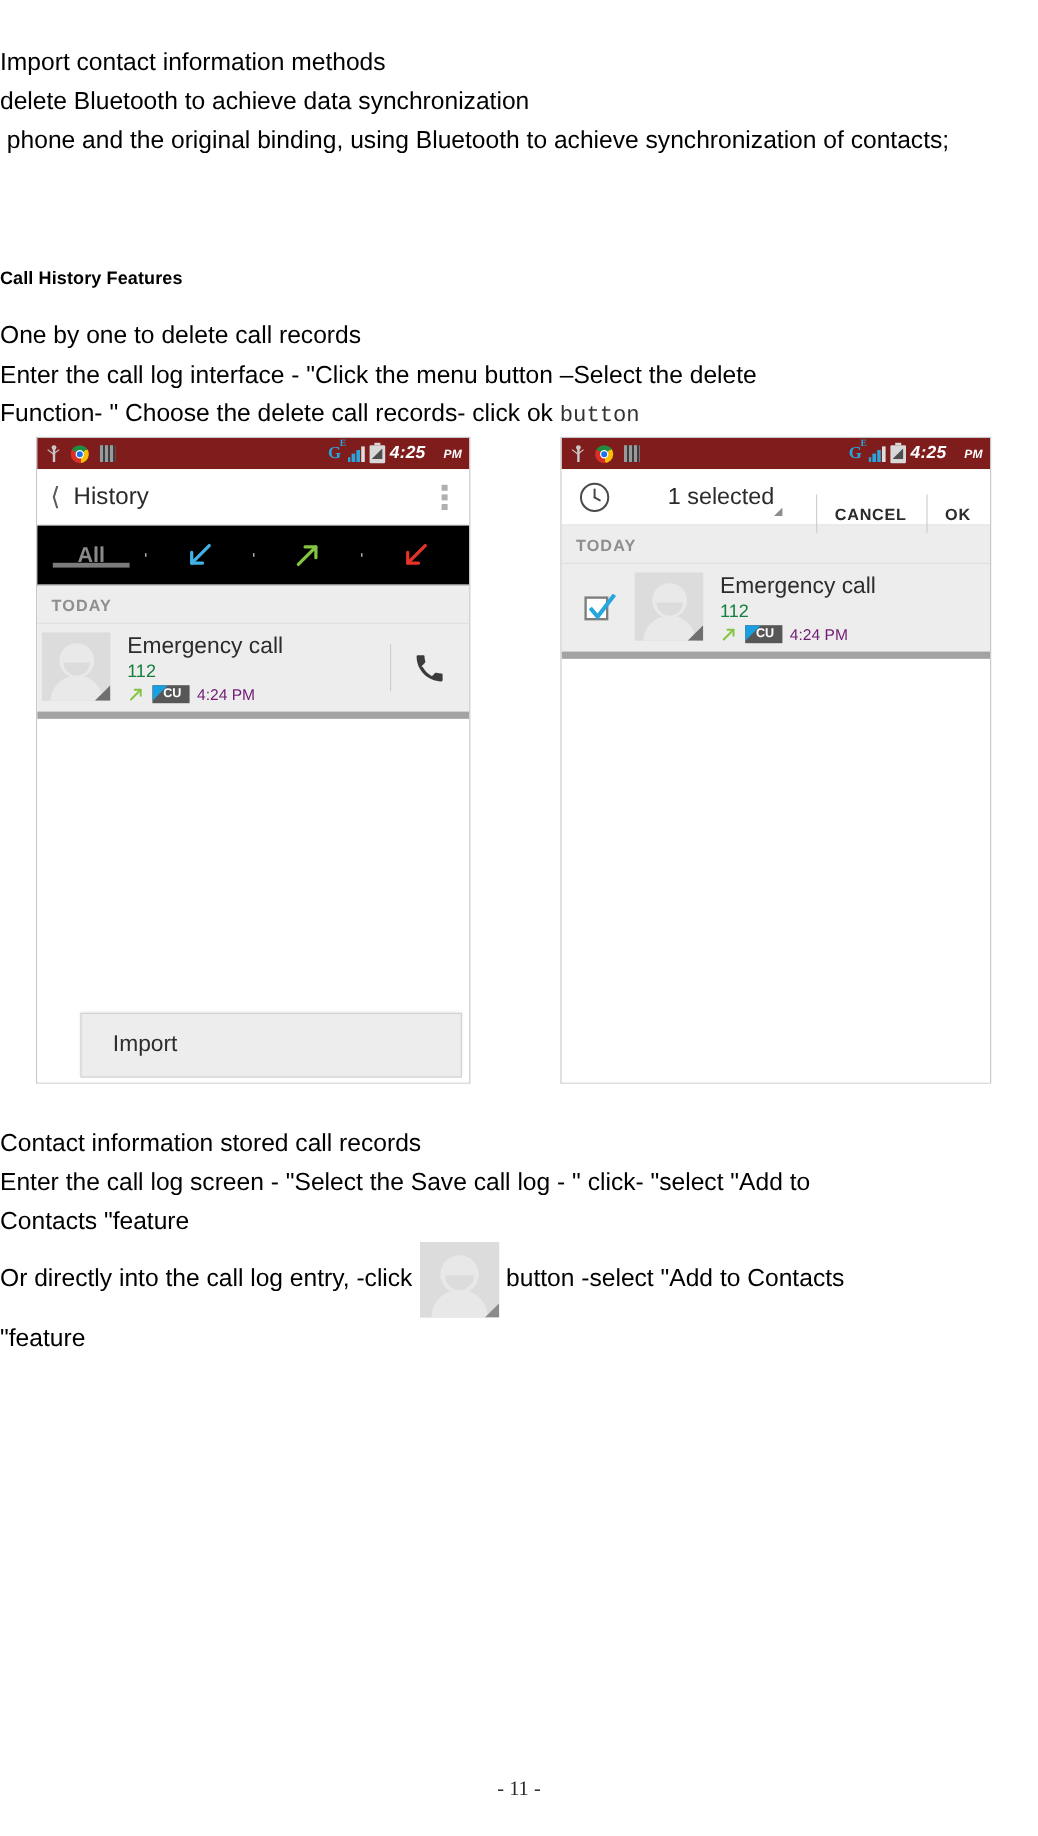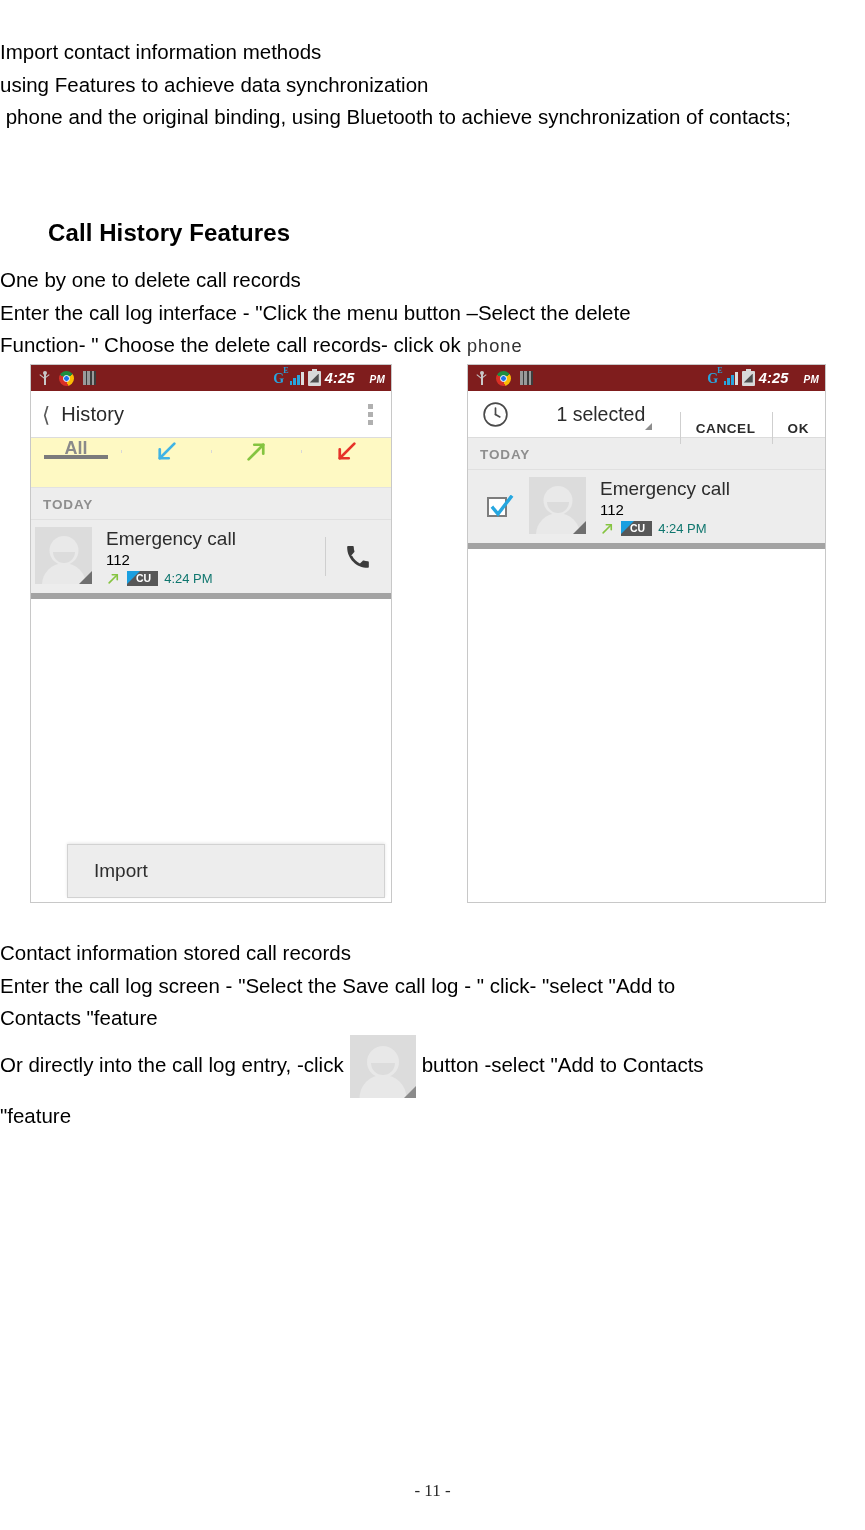--- a/index.html
+++ b/index.html
@@ -34,25 +34,24 @@
     color: #000;
     font-family: "Liberation Sans", sans-serif;
   }
   .intro { top: 36px; }
   .intro .line { white-space: pre-wrap; }
 
   .heading {
     position: absolute;
     left: 0;
     top: 219px;
-    font-size: 24px;
+    font-size: 15px;
     font-weight: bold;
     line-height: 28px;
     letter-spacing: 0.1px;
-    padding-left: 48px;
   }
 
   .para2 { top: 264px; }
   .mono {
     font-family: "Liberation Mono", "DejaVu Sans Mono", monospace;
     font-size: 18.5px;
     color: #333;
   }
 
   .para3 { top: 937px; }
@@ -271,23 +270,23 @@
     display: flex; flex-direction: column; gap: 3px;
     padding: 4px 6px;
   }
   .overflow span {
     display: block; width: 5px; height: 5px; background: #b0b0b0;
   }
 
   
   .tabs {
     height: 49px;
-    background: #fef9c3;
-    display: flex;
-    align-items: flex-start;
+    background: #000000;
+    display: flex;
+    align-items: center;
     border-bottom: 1px solid #e2e2e2;
   }
   .tab {
     flex: 1;
     display: flex;
     align-items: center;
     justify-content: center;
     position: relative;
     font-size: 18px;
     color: #8a8a8a;
@@ -379,21 +378,21 @@
     z-index: 4;
   }
   .call-info {
     flex: 1;
     padding-left: 14px;
     display: flex;
     flex-direction: column;
     justify-content: center;
   }
   .call-name { font-size: 19px; color: #2c2c2c; line-height: 23px; }
-  .call-num  { font-size: 15px; color: #000000; line-height: 20px; }
+  .call-num  { font-size: 15px; color: #15803d; line-height: 20px; }
   .call-meta {
     display: flex; align-items: center; gap: 6px;
     margin-top: 1px;
   }
   .meta-arrow { width: 15px; height: 15px; display:block; }
   .sim-badge {
     position: relative;
     background: #575757;
     color: #ffffff;
     font-size: 10.5px;
@@ -403,21 +402,21 @@
     overflow: hidden;
   }
   .sim-badge::before {
     content: "";
     position: absolute; left: 0; top: 0;
     width: 0; height: 0;
     border-top: 13px solid #1a9fe0;
     border-right: 13px solid transparent;
   }
   .sim-badge span { position: relative; z-index: 2; }
-  .call-time { font-size: 13px; color: #0f766e; }
+  .call-time { font-size: 13px; color: #701a75; }
   .call-action {
     width: 66px;
     display: flex; align-items: center; justify-content: center;
     position: relative;
   }
   .call-action::before {
     content: "";
     position: absolute; left: 0; top: 10px; bottom: 10px;
     width: 1px; background: #cfcfcf;
   }
@@ -492,30 +491,30 @@
     color: #2a2a2a;
   }
 </style>
 </head>
 <body>
 
 <div class="page">
 
   <div class="doc-text intro">
     <div class="line">Import contact information methods</div>
-    <div class="line">using Features to achieve data synchronization</div>
+    <div class="line">delete Bluetooth to achieve data synchronization</div>
     <div class="line"> phone and the original binding, using Bluetooth to achieve synchronization of contacts;</div>
   </div>
 
   <div class="heading">Call History Features</div>
 
   <div class="doc-text para2">
     <div class="line">One by one to delete call records</div>
     <div class="line">Enter the call log interface - "Click the menu button –Select the delete</div>
-    <div class="line"><span>Function- " Choose the delete call records- click ok </span><span class="mono">phone</span></div>
+    <div class="line"><span>Function- " Choose the delete call records- click ok </span><span class="mono">button</span></div>
   </div>
 
   <div class="shot shot-left">
 
     <div class="statusbar">
       <div class="sb-left">
         <span class="ico-usb">
             <i class="tip"></i>
             <i class="stem"></i>
             <i class="armA"></i>

